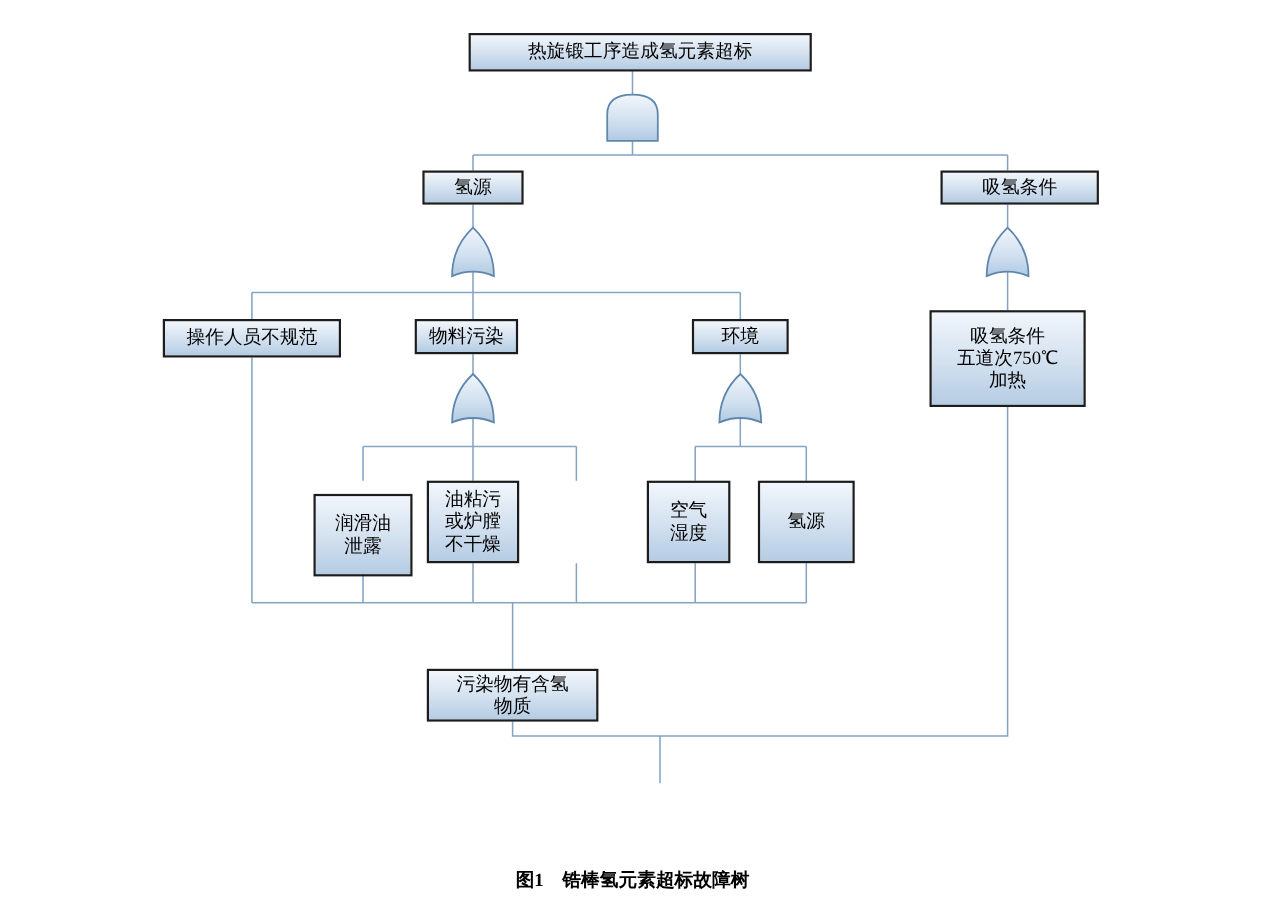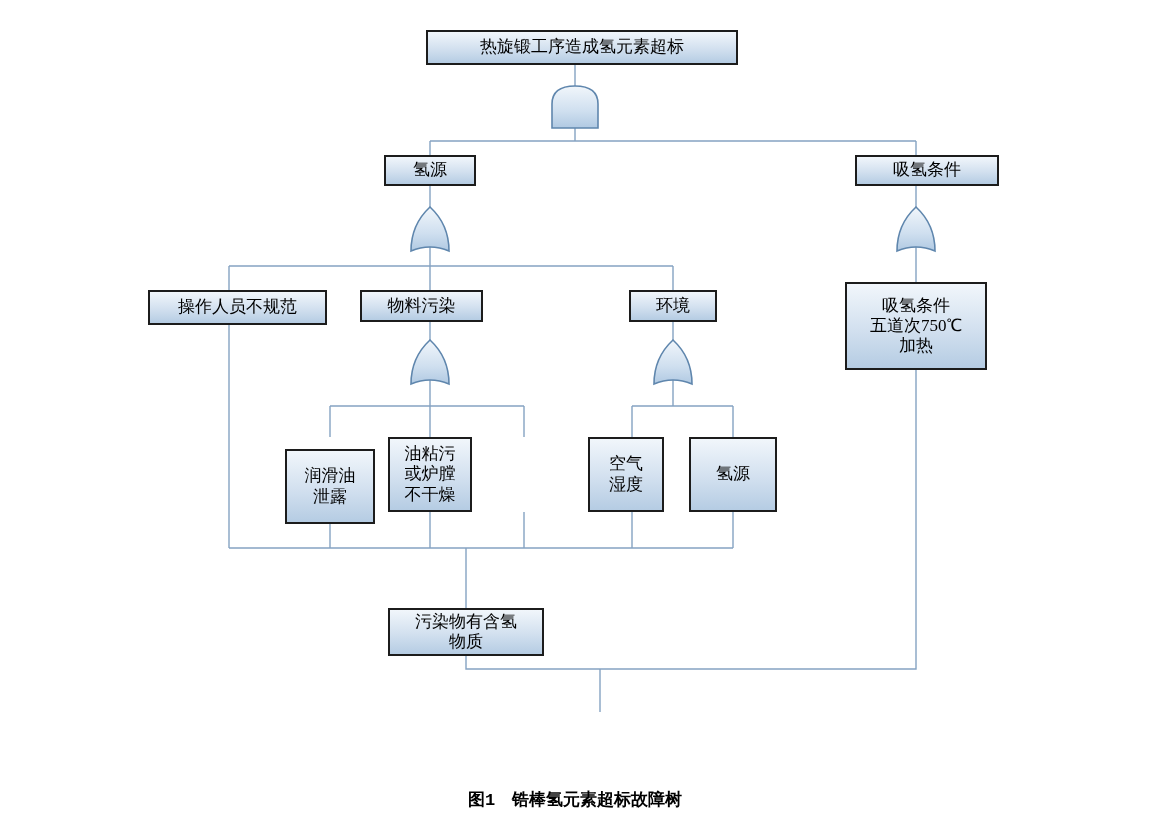--- a/index.html
+++ b/index.html
@@ -13,21 +13,21 @@
     border:2px solid var(--box-border,#1c1c1c);
     background:linear-gradient(180deg,#f1f6fb 0%,#d2e0ef 55%,#b5cce3 100%);
     font-size:17px;line-height:1.18;white-space:pre-line;
   }
   .ellipse{border-radius:50%;}
   svg.wires{position:absolute;left:0;top:0;}
   .wire{stroke:var(--line-color,#85a3c2);stroke-width:1.4;fill:none;}
   .gate{stroke:var(--gate-stroke,#5f86ad);stroke-width:1.6;fill:url(#gateFill);}
   .caption{
     position:absolute;left:0;top:788px;width:1150px;text-align:center;
-    font-family:Liberation Mono, monospace;font-weight:bold;font-size:17px;
+    font-family:Liberation Serif, serif;font-weight:bold;font-size:17px;
   }
 </style>
 </head>
 <body>
 
 <div class="canvas">
 
   <svg class="wires" width="1150" height="838">
     <defs>
       <linearGradient id="gateFill" x1="0" y1="0" x2="0" y2="1">
@@ -60,23 +60,23 @@
 
     <path class="gate" d="M673,340 C686,352 692,366 692,384 Q673,376 654,384 C654,366 660,352 673,340 Z"></path>
   </svg>
 
   <div class="node" style="left:426px;top:30px;width:312px;height:35px">热旋锻工序造成氢元素超标</div>
 
   <div class="node" style="left:384px;top:155px;width:92px;height:31px">氢源</div>
 
   <div class="node" style="left:855px;top:155px;width:144px;height:31px">吸氢条件</div>
 
-  <div class="node" style="left:148px;top:290px;width:179px;height:35px">操作人员不规范</div>
+  <div class="node" style="left:148px;top:290px;width:162px;height:35px">操作人员不规范</div>
 
-  <div class="node" style="left:360px;top:290px;width:123px;height:32px">物料污染</div>
+  <div class="node" style="left:377px;top:290px;width:94px;height:32px">物料污染</div>
 
   <div class="node" style="left:629px;top:290px;width:88px;height:32px">环境</div>
 
   <div class="node" style="left:845px;top:282px;width:142px;height:88px">吸氢条件
 五道次750℃
 加热</div>
 
   <div class="node" style="left:285px;top:449px;width:90px;height:75px">润滑油
 泄露</div>
 

